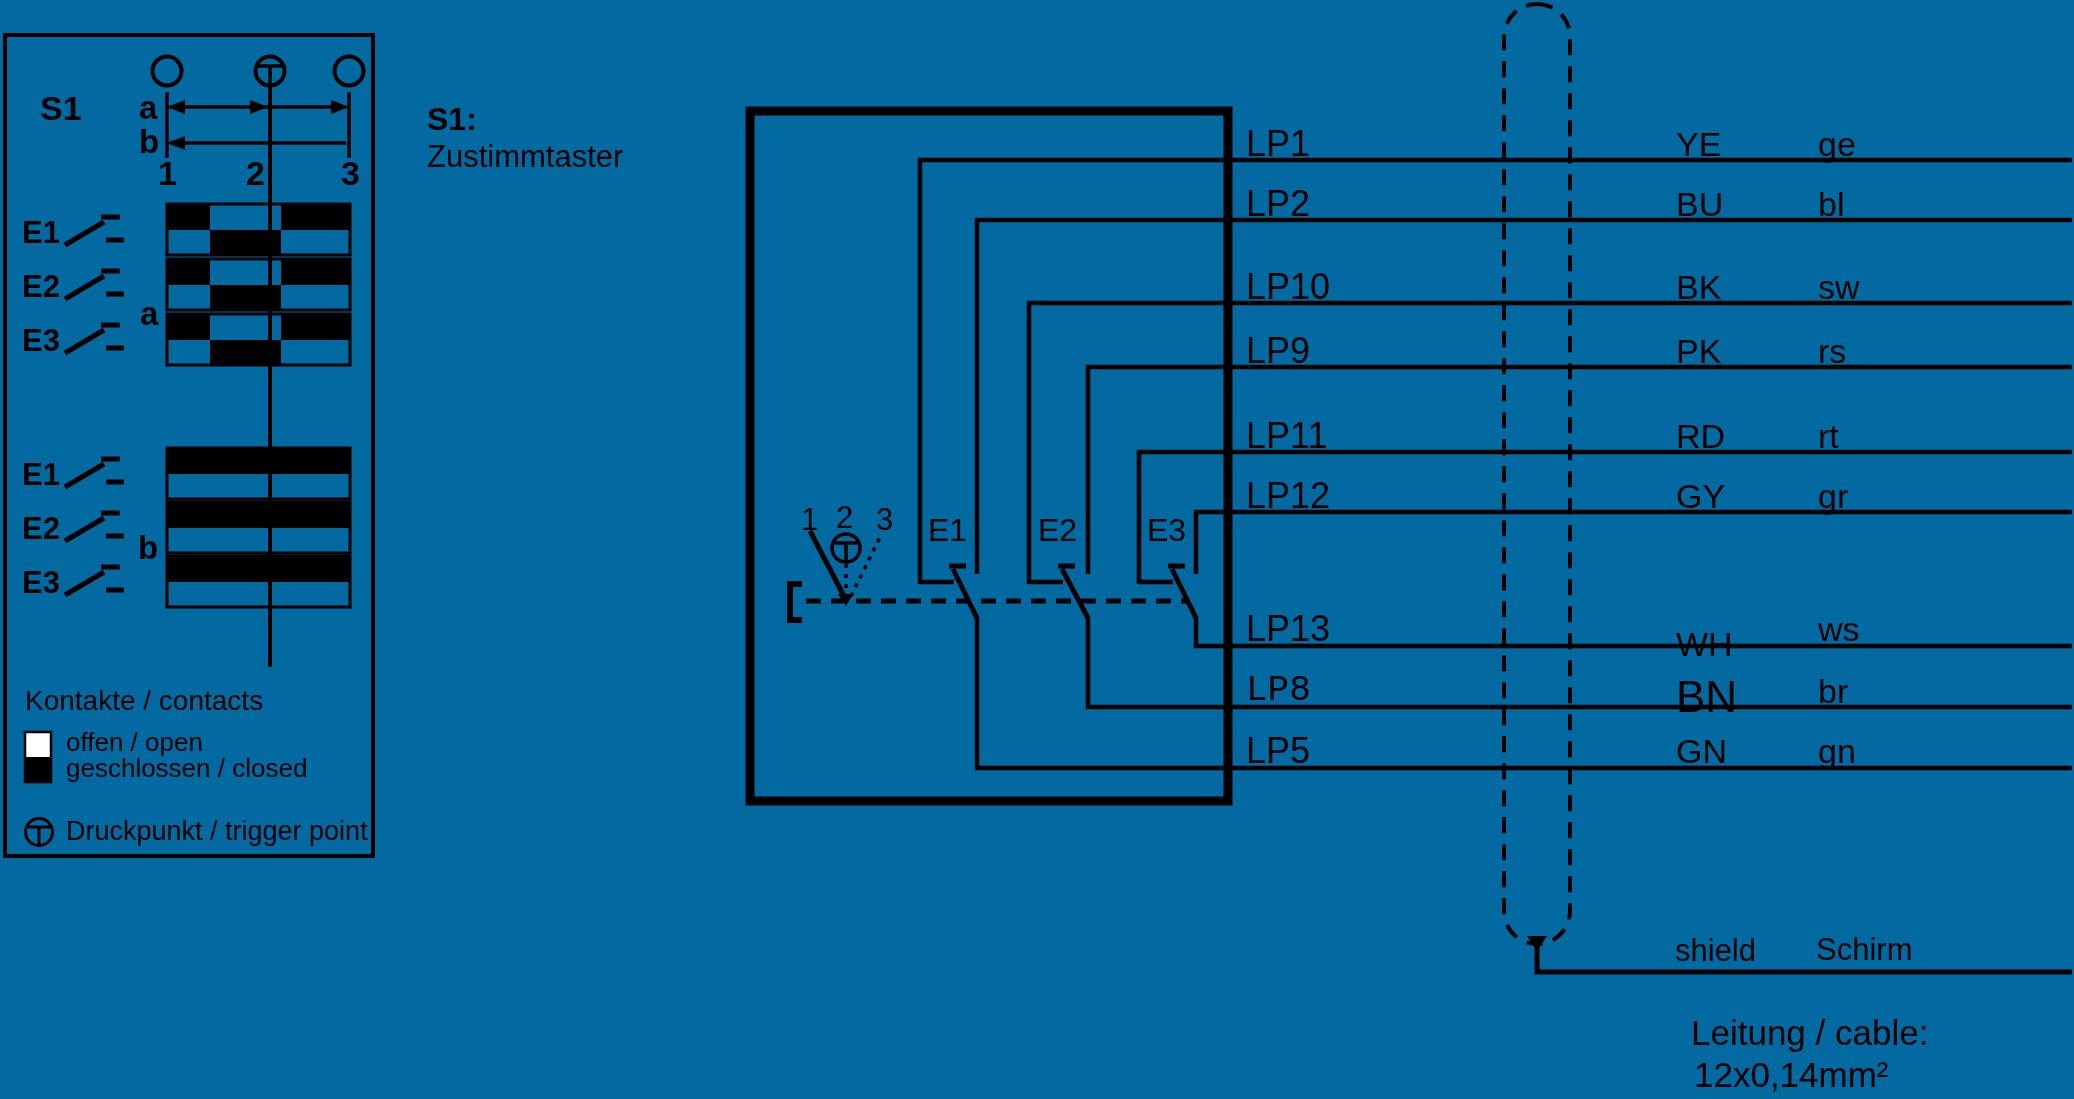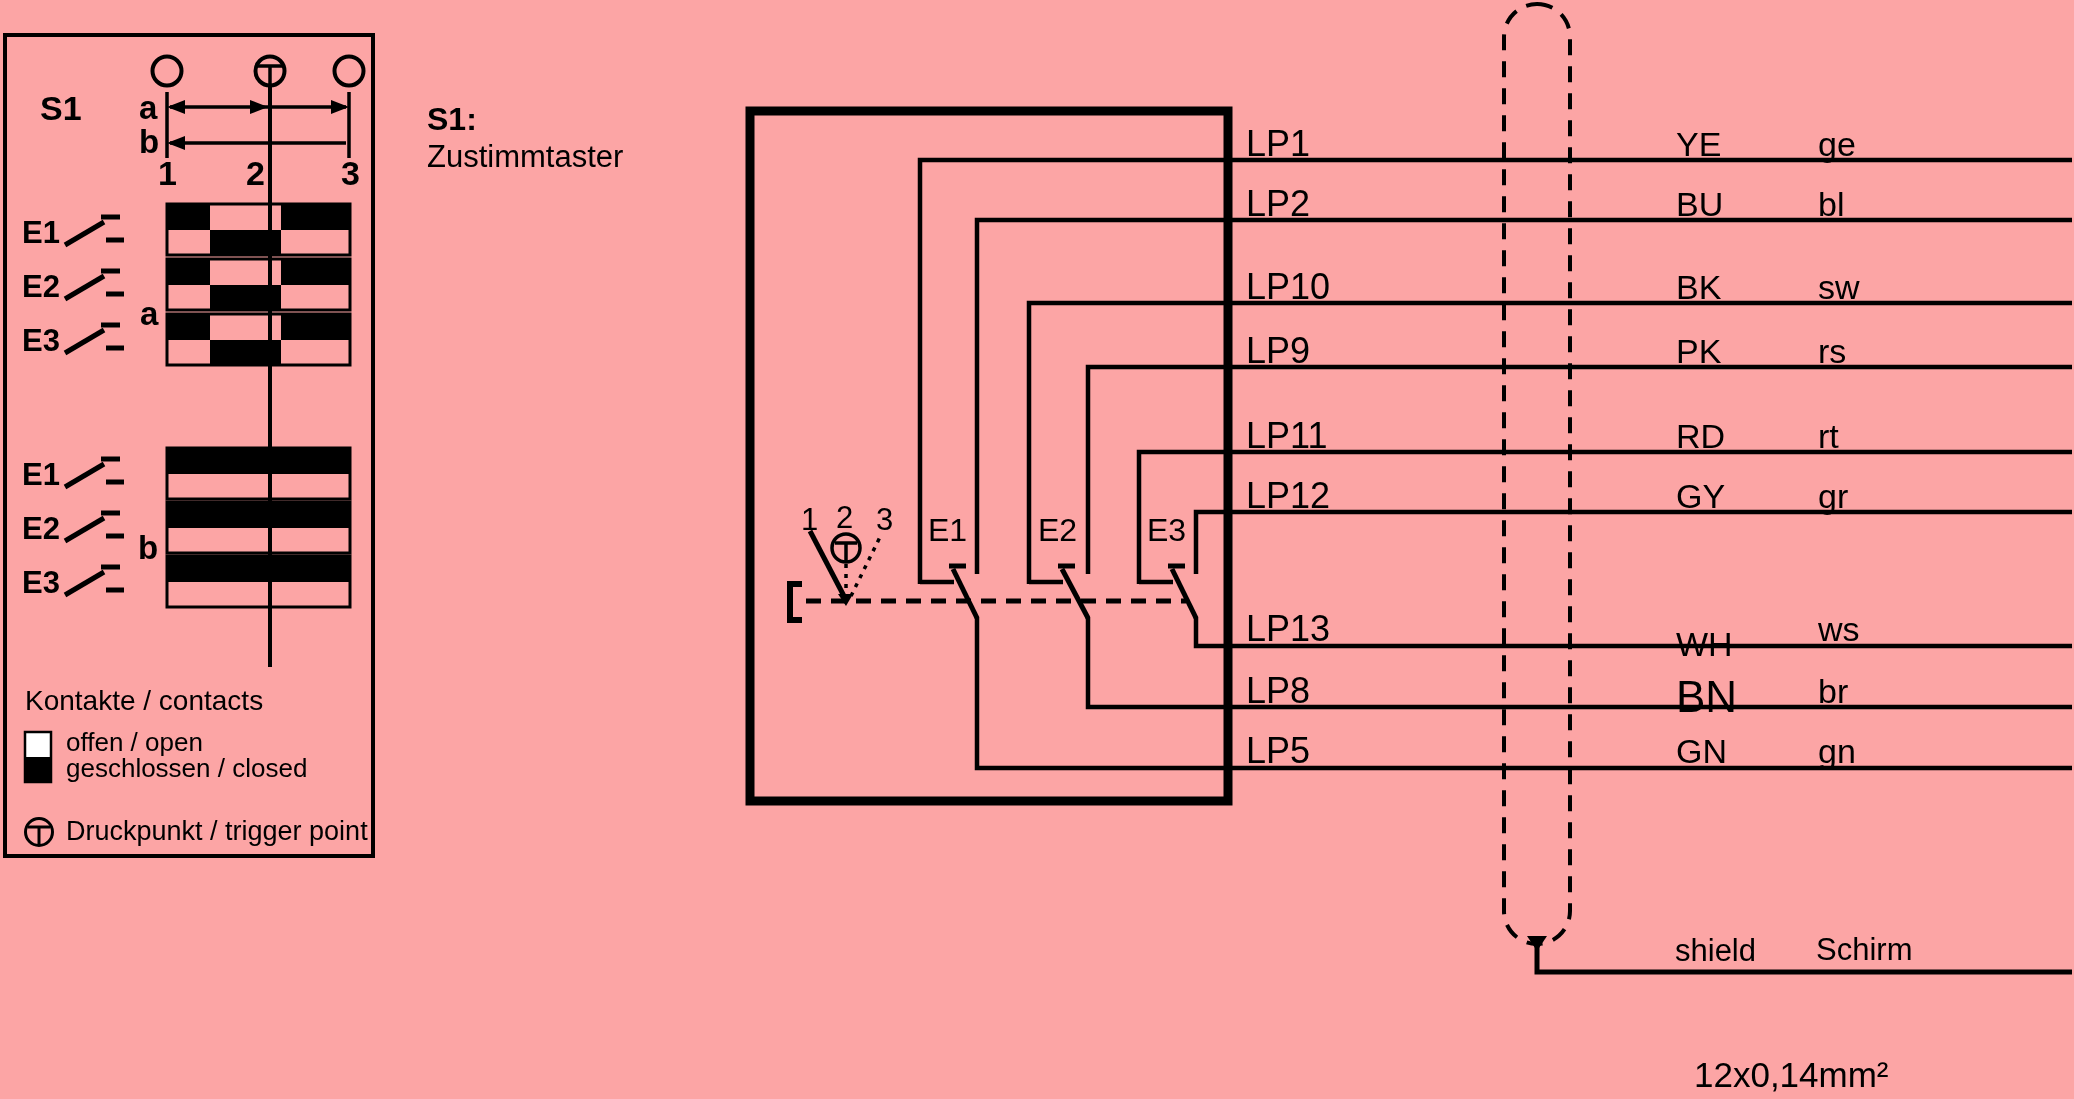--- a/index.html
+++ b/index.html
@@ -1,17 +1,17 @@
 <!DOCTYPE html>
 <html><head>
 <meta charset="utf-8">
 <style>
   html,body{margin:0;padding:0;background:#fff;}
   #stage{
-    position:relative;width:2074px;height:1099px;background:#fca5a5;
+    position:relative;width:2074px;height:1099px;background:#0369a1;
     font-family:"Liberation Sans", sans-serif;color:#000;overflow:hidden;
   }
   #stage svg{position:absolute;left:0;top:0;}
   .lbl{position:absolute;white-space:nowrap;line-height:1.1;color:#000;}
   .b{font-weight:700;}
 </style>
 </head>
 <body>
 
 <div id="stage">
@@ -220,25 +220,26 @@
   <div class="lbl" style="left:1818px;top:418px;font-size:34px;">rt</div>
 
   <div class="lbl" style="left:1246px;top:476px;font-size:36px;">LP12</div>
   <div class="lbl" style="left:1676px;top:478px;font-size:34px;">GY</div>
   <div class="lbl" style="left:1818px;top:478px;font-size:34px;">gr</div>
 
   <div class="lbl" style="left:1246px;top:609px;font-size:36px;">LP13</div>
   <div class="lbl" style="left:1676px;top:626px;font-size:34px;">WH</div>
   <div class="lbl" style="left:1818px;top:611px;font-size:34px;">ws</div>
 
-  <div class="lbl" style="left:1246px;top:671px;font-size:36px;">LP8</div>
+  <div class="lbl" style="left:1246px;top:671px;font-size:36px;font-family:Liberation Mono, monospace;">LP8</div>
   <div class="lbl" style="left:1676px;top:673px;font-size:44px;">BN</div>
   <div class="lbl" style="left:1818px;top:673px;font-size:34px;">br</div>
 
   <div class="lbl" style="left:1246px;top:731px;font-size:36px;">LP5</div>
   <div class="lbl" style="left:1676px;top:733px;font-size:34px;">GN</div>
   <div class="lbl" style="left:1818px;top:733px;font-size:34px;">gn</div>
 
   <div class="lbl" style="left:1675px;top:934px;font-size:31px;">shield</div>
   <div class="lbl" style="left:1816px;top:933px;font-size:31px;">Schirm</div>
+  <div class="lbl" style="left:1691px;top:1014px;font-size:35px;">Leitung / cable:</div>
   <div class="lbl" style="left:1694px;top:1056px;font-size:35px;">12x0,14mm²</div>
 
 </div>
 
 </body></html>

